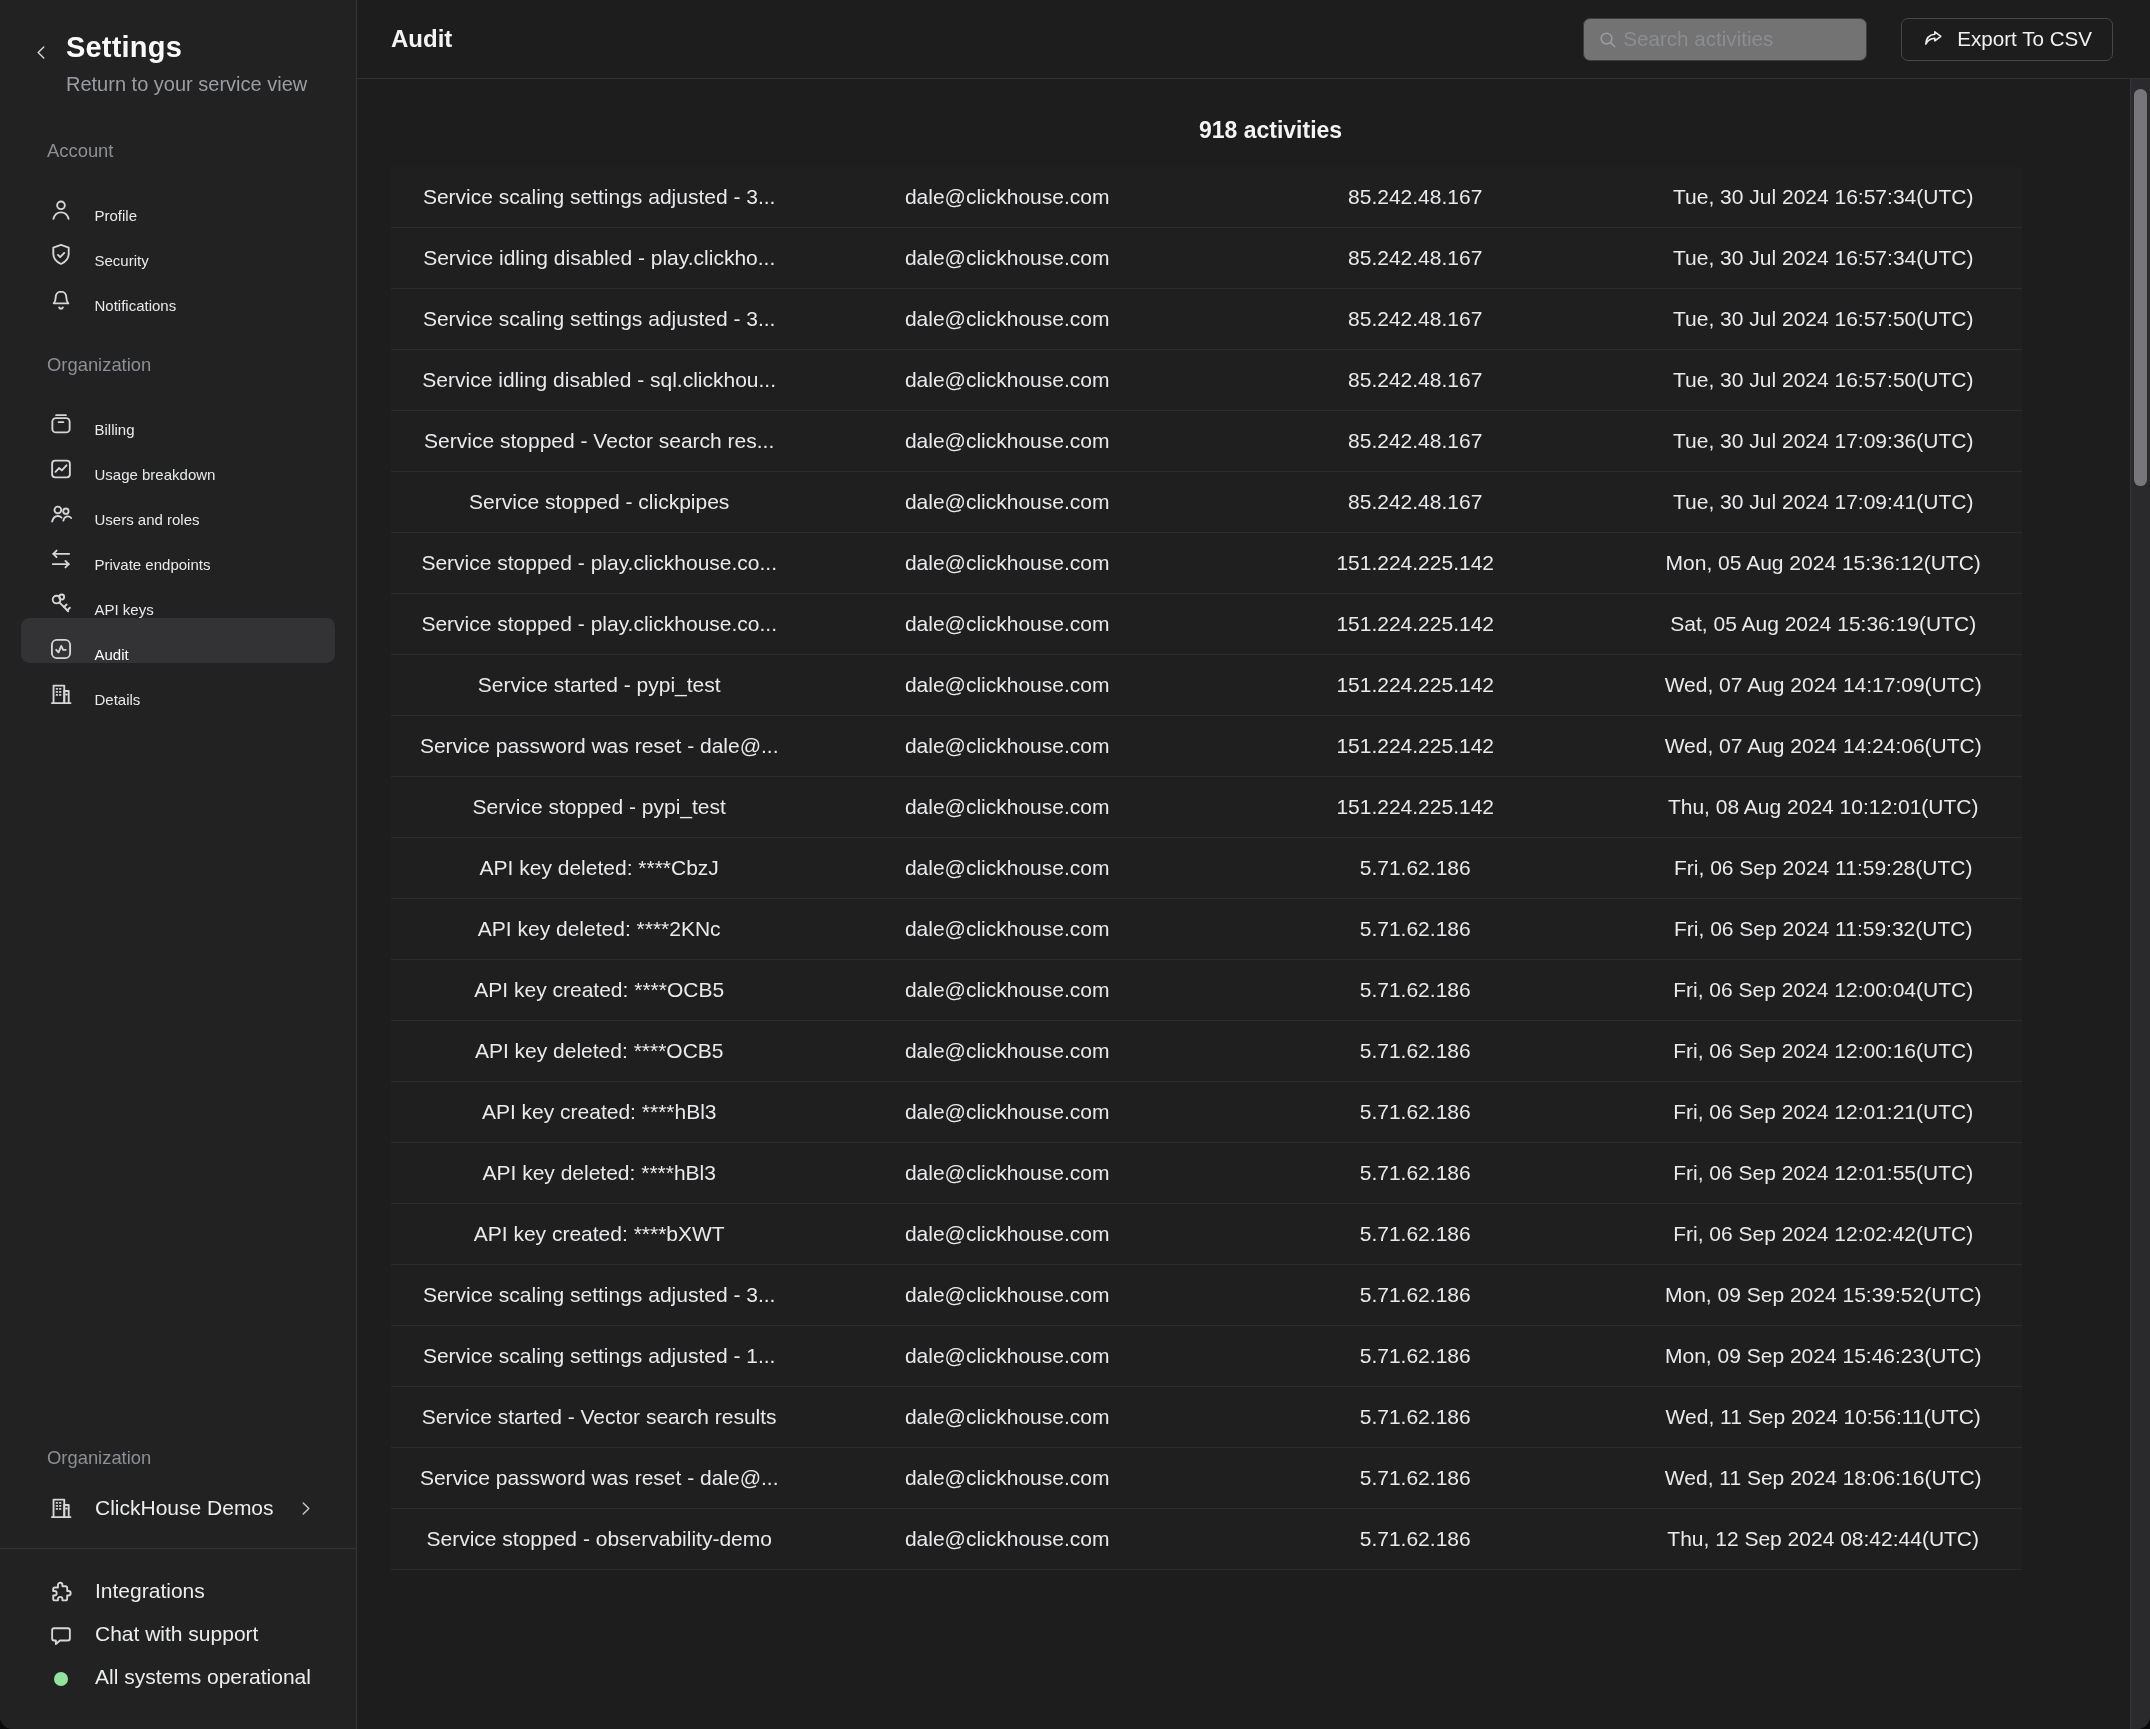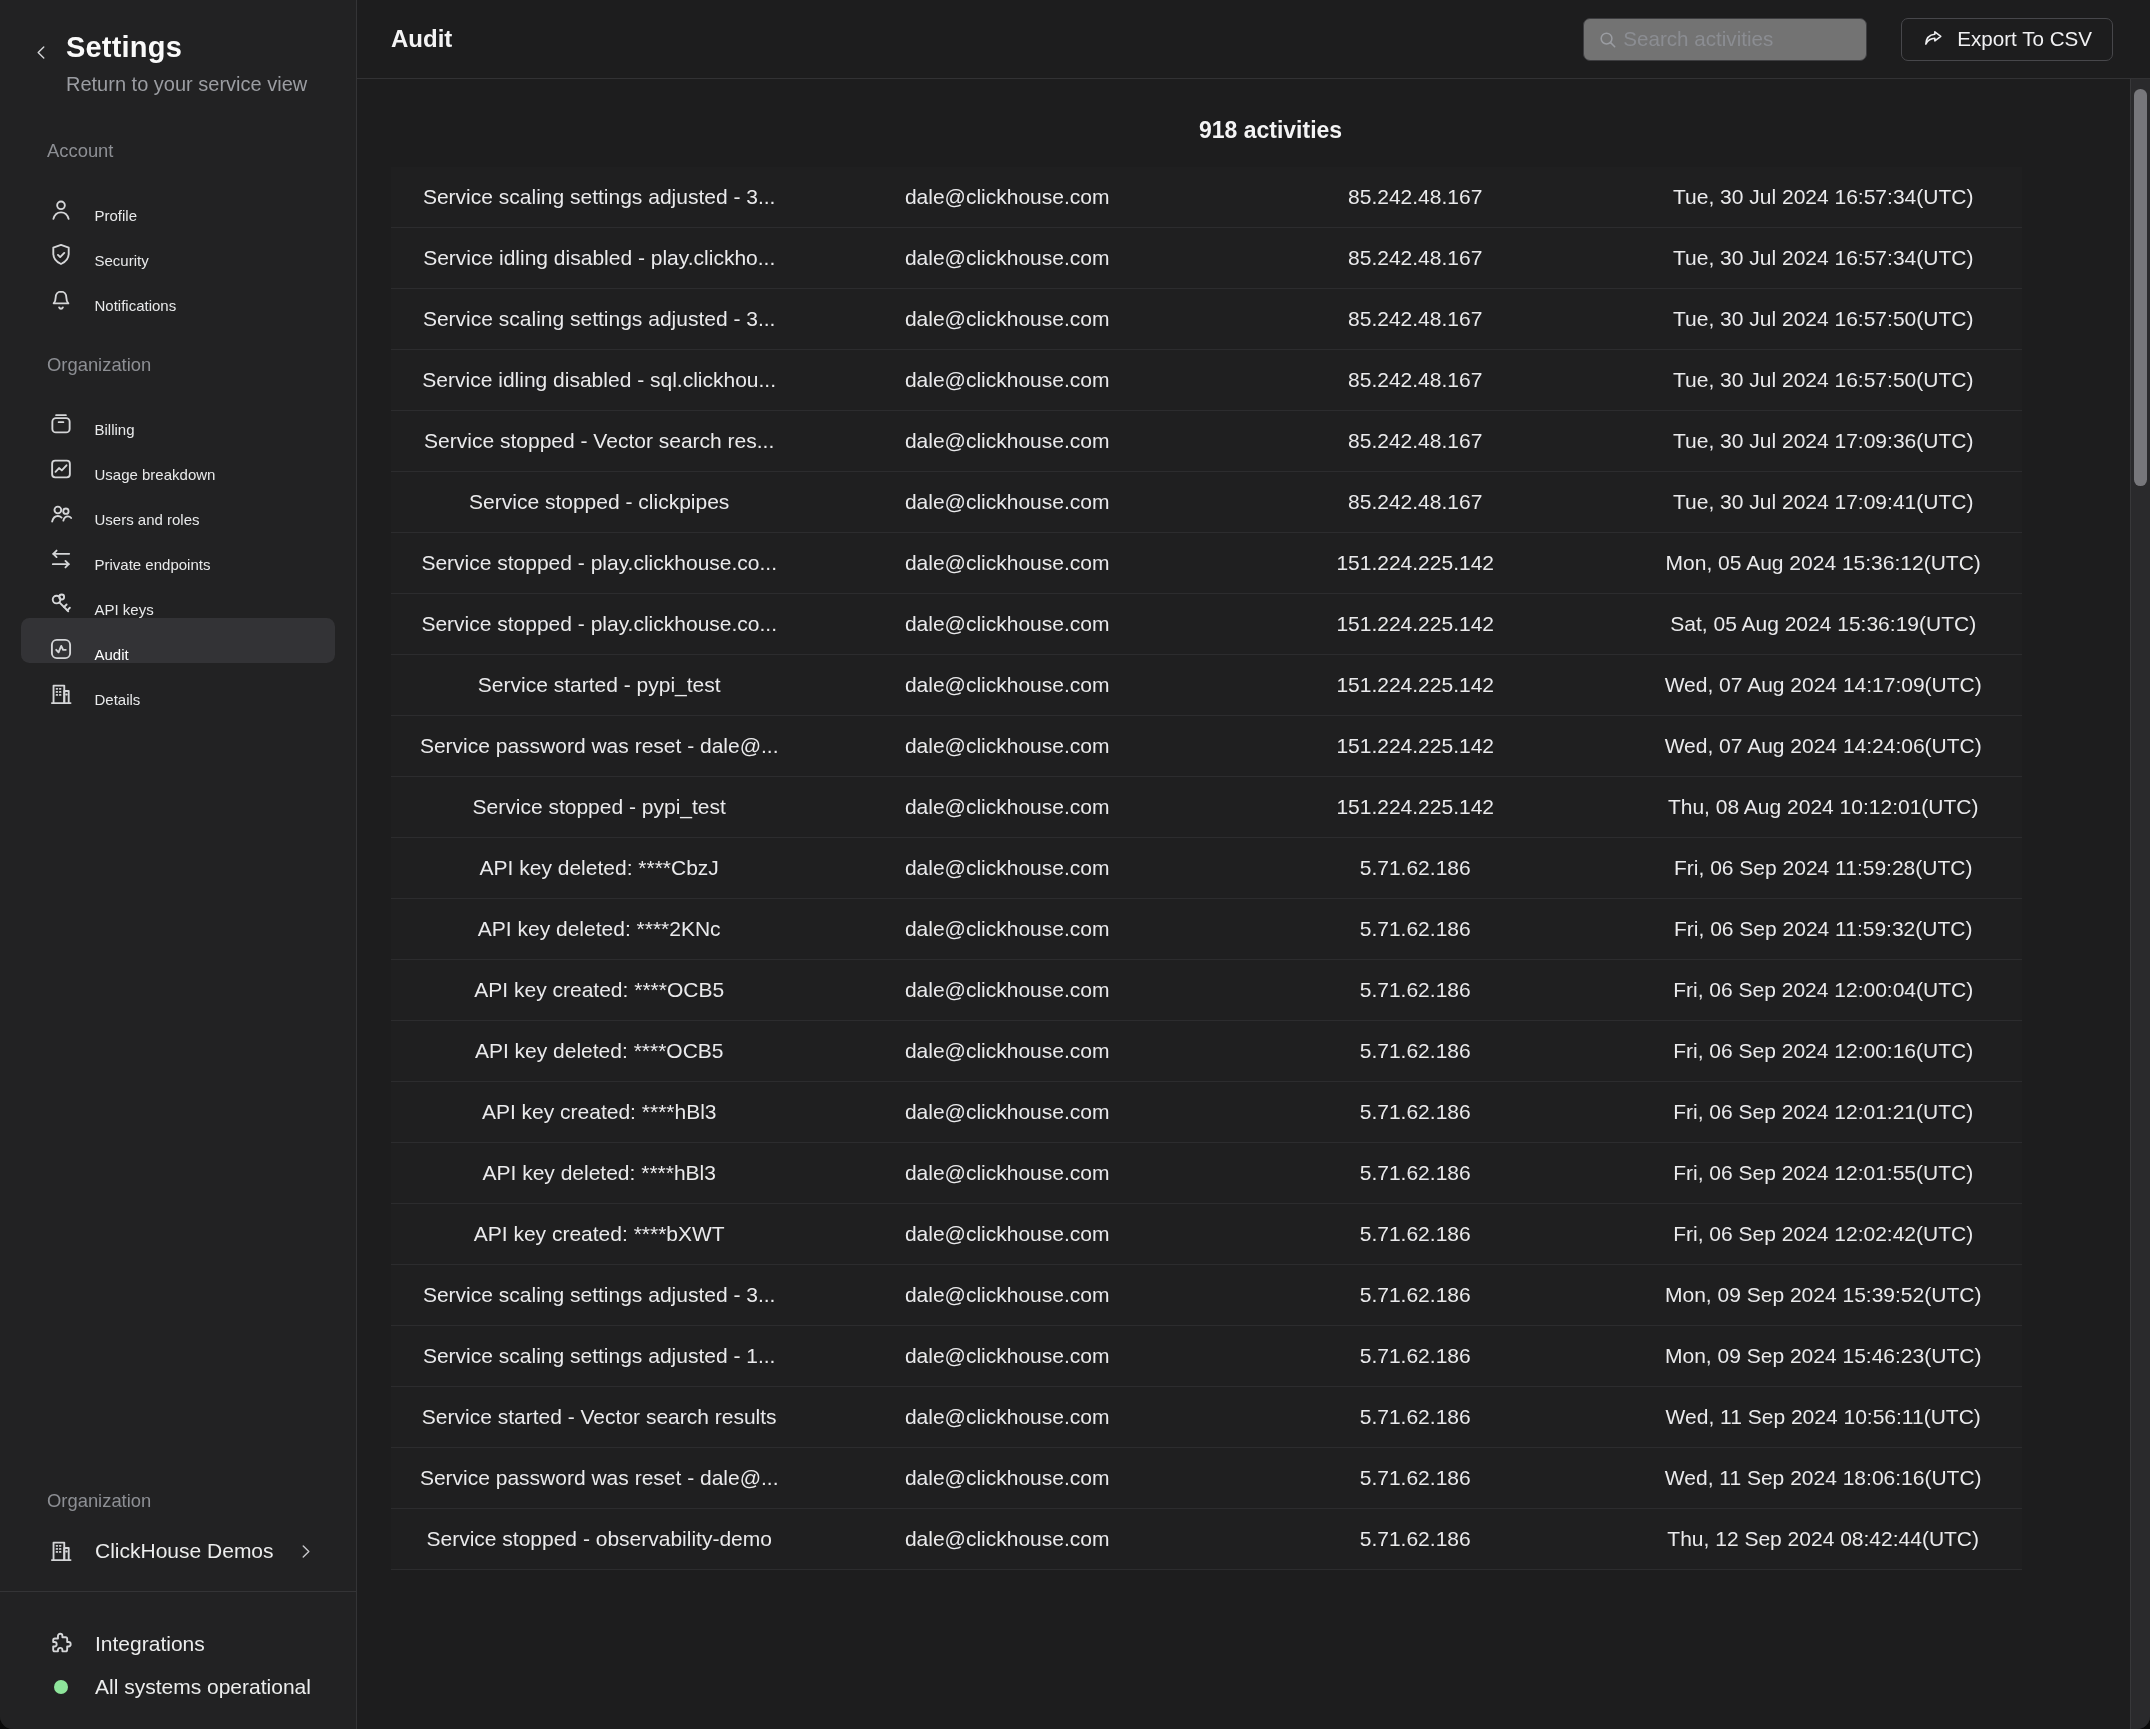--- a/index.html
+++ b/index.html
@@ -26,21 +26,21 @@
         border-radius:8.5px;font-size:15px;color:#e9eaeb;cursor:pointer;}
   .item.selected{background:#333336;color:#ffffff;}
   .ic{display:inline-flex;width:28px;height:28px;color:#d5d6d8;flex:none;}
   .ic svg{width:100%;height:100%;}
   .sb-bottom{position:absolute;left:0;right:0;bottom:0;}
   .org-row{display:flex;align-items:center;gap:20px;height:45px;padding:0 40px 0 47px;
            font-size:21px;color:#eceded;cursor:pointer;}
   .org-row .chev{margin-left:auto;width:21px;height:21px;color:#c7c8cb;}
   .sb-divider{height:1.4px;background:#343436;margin-top:17px;}
   .sb-footer{padding:30px 0 21px;}
-  .f-item{display:flex;align-items:center;gap:20px;height:43px;padding-left:47px;
+  .f-item{display:flex;align-items:flex-start;gap:20px;height:43px;padding-left:47px;
           font-size:21px;color:#eceded;cursor:pointer;}
   .dot{width:14px;height:14px;border-radius:50%;margin:auto;}
 
   
   .main{flex:1;position:relative;display:flex;flex-direction:column;background:#1d1d1e;min-width:0;}
   .topbar{height:79px;min-height:79px;display:flex;align-items:center;
           padding:0 37px 0 34px;border-bottom:1.4px solid #323234;}
   .tb-title{font-size:24px;font-weight:700;color:#f4f4f5;}
   .search{margin-left:auto;width:284px;height:43px;background:#737373;border:1.4px solid #3d3d40;
           border-radius:7px;display:flex;align-items:center;gap:2px;padding:0 12.8px;}
@@ -219,20 +219,28 @@
       <div class="sb-footer" id="sb-footer">
           <div class="f-item">
             <span class="ic ">
               <svg viewBox="0 0 24 24" fill="none" stroke="currentColor" stroke-width="1.6" stroke-linecap="round" stroke-linejoin="round">
                 <path d="M9.4 5.1a1.9 1.9 0 0 1 3.8 0v1.1h2.7a1.4 1.4 0 0 1 1.4 1.4v2.7h1.1a1.9 1.9 0 0 1 0 3.8h-1.1v2.8a1.4 1.4 0 0 1-1.4 1.4h-2.7v-1.1a1.9 1.9 0 0 0-3.8 0v1.1H6.7a1.4 1.4 0 0 1-1.4-1.4v-2.8h1.1a1.9 1.9 0 0 0 0-3.8H5.3V8.7a1.4 1.4 0 0 1 1.4-1.4h2.7z"></path>
               </svg>
             </span>
             <span>Integrations</span>
           </div>
           <div class="f-item">
+            <span class="ic ">
+              <svg viewBox="0 0 24 24" fill="none" stroke="currentColor" stroke-width="1.6" stroke-linecap="round" stroke-linejoin="round">
+                <path d="M6.1 5.4h11.8a1.7 1.7 0 0 1 1.7 1.7v7.1a1.7 1.7 0 0 1-1.7 1.7h-6.8l-3.5 3v-3H6.1a1.7 1.7 0 0 1-1.7-1.7V7.1a1.7 1.7 0 0 1 1.7-1.7z"></path>
+              </svg>
+            </span>
+            <span>Chat with support</span>
+          </div>
+          <div class="f-item">
             <span class="ic">
               <span class="dot" style="background:#8ee59b"></span>
             </span>
             <span>All systems operational</span>
           </div>
         </div>
     </div>
   </aside>
 
   <main class="main">

